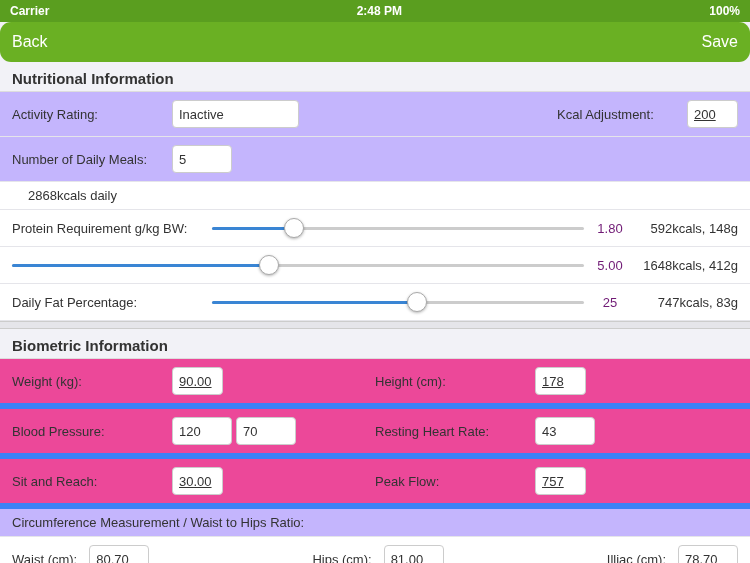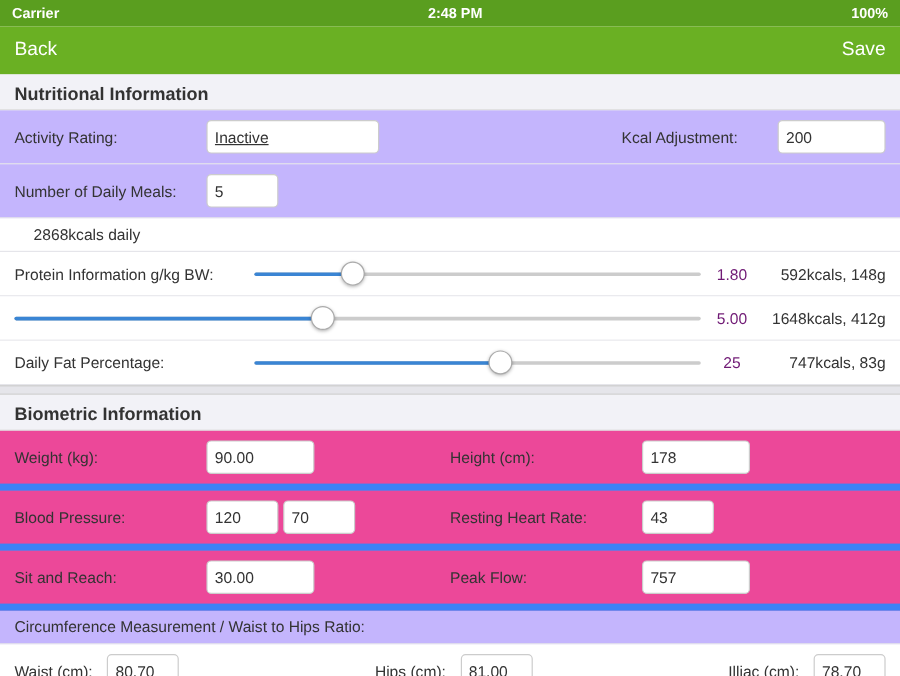--- a/index.html
+++ b/index.html
@@ -28,20 +28,21 @@
     }
 
     
     .nav-bar {
       background: #6ab023;
       display: flex;
       justify-content: space-between;
       align-items: center;
       padding: 0 12px;
       height: 40px;
+      border-radius: 11px;
     }
     .nav-bar .back-btn, .nav-bar .save-btn {
       color: white;
       font-size: 16px;
       background: none;
       border: none;
       cursor: pointer;
     }
 
     
@@ -79,22 +80,22 @@
     .form-input {
       border: 1px solid #ccc;
       border-radius: 4px;
       padding: 4px 6px;
       font-size: 13px;
       color: #333;
       background: white;
       height: 28px;
     }
 
-    .form-input.medium { width: 144px; text-decoration: underline; }
-    .form-input.small { width: 90px; }
+    .form-input.medium { width: 127px; }
+    .form-input.small { width: 51px; text-decoration: underline; }
     .form-input.xsmall { width: 60px; }
 
     .kcal-row {
       padding: 6px 28px;
       background: white;
       font-size: 13px;
       color: #333;
       border-bottom: 1px solid #e5e5ea;
     }
 
@@ -228,21 +229,21 @@
 <div class="form-row">
   <span class="form-label">Number of Daily Meals:</span>
   <input class="form-input xsmall" type="text" value="5" style="">
 </div>
 
 <div class="kcal-row">
   <span>2868kcals daily</span>
 </div>
 
 <div class="slider-row">
-  <span class="slider-label">Protein Information g/kg BW:</span>
+  <span class="slider-label">Protein Requirement g/kg BW:</span>
   <div class="slider-track-wrapper">
     <div class="slider-track-bg">
       <div class="slider-track-fill" style="width:22%"></div>
       <div class="slider-thumb" style="left:22%"></div>
     </div>
   </div>
   <span class="slider-value">1.80</span>
   <span class="slider-kcal">592kcals, 148g</span>
 </div>
 

